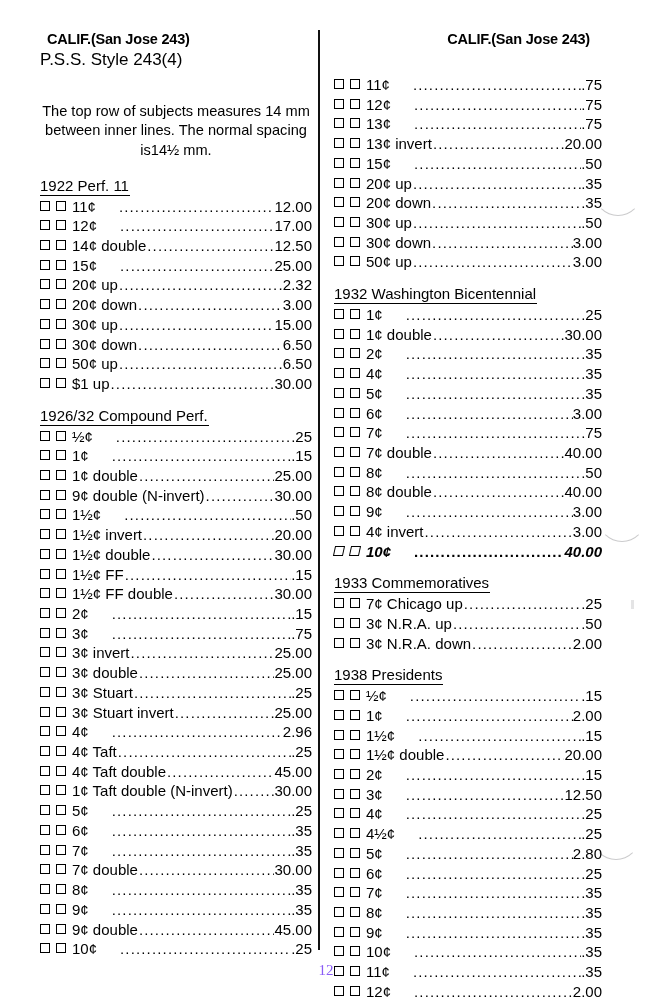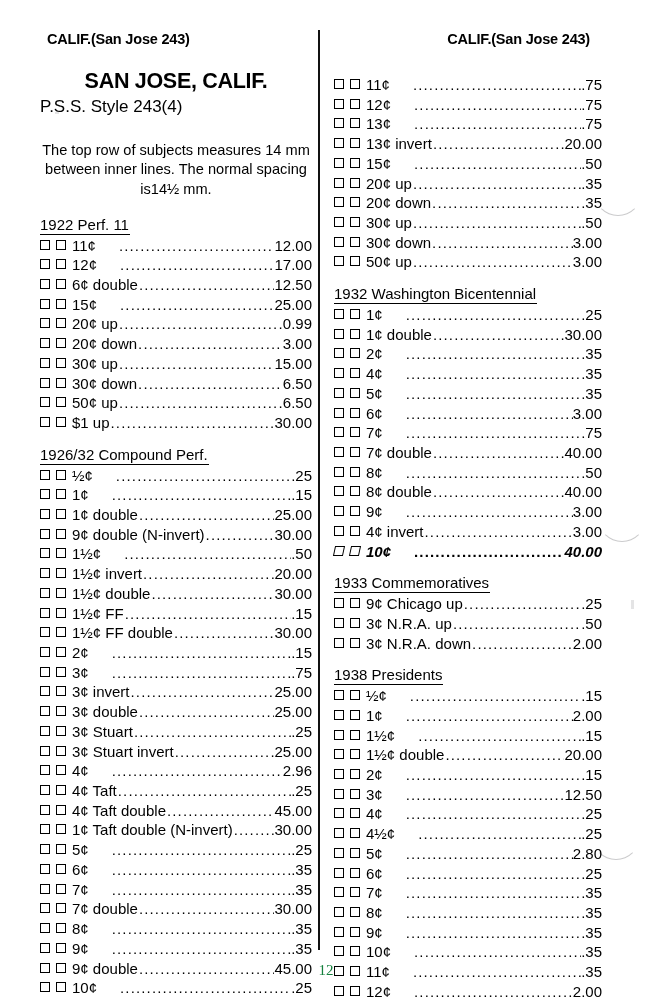--- a/index.html
+++ b/index.html
@@ -42,21 +42,21 @@
   .runhead-left{margin-top:31px;margin-left:7px;}
   .runhead-right{margin-top:31px;text-align:right;padding-right:12px;}
 
   .title{
     text-align:center;font-weight:bold;font-size:21.5px;
     margin-top:22px;letter-spacing:-.3px;
   }
   .subtitle{text-align:left;font-size:17px;margin-top:3px;}
 
   .note{
-    text-align:center;font-size:14.6px;margin-top:24px;line-height:1.32;
+    text-align:center;font-size:14.6px;margin-top:32px;line-height:1.32;
   }
 
   .section{margin-top:13px;}
   .section-first{margin-top:17px;}
   .section-head{
     font-size:15px;
     display:inline-block;
     border-bottom:1.6px solid #000;
     line-height:1.12;
     margin-bottom:1px;
@@ -95,39 +95,38 @@
   
   .row.em{font-weight:bold;font-style:italic;}
   .row.em .box{transform:skewX(-12deg);}
   .row.em .leader::after{font-style:normal;font-weight:bold;}
 
   .spacer{height:11px;}
 
   .pagenum{
     position:absolute;left:4px;right:0;top:962px;
     text-align:center;font-family:"Liberation Serif", serif;
-    font-size:15px;color:#15803d;
+    font-size:15px;color:#8b5cf6;
   }
 </style>
 </head>
 <body>
 
 <div class="page">
 
   <div class="artifact ring" style="left:594px;top:168px;"></div>
   <div class="artifact ring" style="left:598px;top:494px;"></div>
   <div class="artifact ring" style="left:592px;top:812px;"></div>
   <div class="artifact speck" style="left:631px;top:600px;width:3px;height:9px;"></div>
   <div class="artifact speck" style="left:55px;top:112px;width:4px;height:2px;"></div>
 
   <div class="divider"></div>
 
   <div class="col col-left">
     <div class="runhead runhead-left">CALIF.(San Jose 243)</div>
-    <div class="title">SAN JOSE, CALIF.</div>
     <div class="subtitle">P.S.S. Style 243(4)</div>
     <div class="note">The top row of subjects measures 14 mm between inner lines.  The normal spacing is14½ mm.</div>
     <div id="left-sections">
         <div class="section section-first"><div class="section-head">1922 Perf. 11</div><div class="rows">
             <div class="row">
               <span class="boxes">
                 <span class="box"></span>
                 <span class="box"></span>
               </span>
               <span class="label">11¢</span>
@@ -143,42 +142,42 @@
               <span class="label">12¢</span>
               <span class="gap" style="width: 22px;"></span>
               <span class="leader"></span>
               <span class="price">17.00</span>
             </div>
             <div class="row">
               <span class="boxes">
                 <span class="box"></span>
                 <span class="box"></span>
               </span>
-              <span class="label">6¢ double</span>
+              <span class="label">14¢ double</span>
               <span class="leader"></span>
               <span class="price">12.50</span>
             </div>
             <div class="row">
               <span class="boxes">
                 <span class="box"></span>
                 <span class="box"></span>
               </span>
               <span class="label">15¢</span>
               <span class="gap" style="width: 22px;"></span>
               <span class="leader"></span>
               <span class="price">25.00</span>
             </div>
             <div class="row">
               <span class="boxes">
                 <span class="box"></span>
                 <span class="box"></span>
               </span>
               <span class="label">20¢ up</span>
               <span class="leader"></span>
-              <span class="price">0.99</span>
+              <span class="price">2.32</span>
             </div>
             <div class="row">
               <span class="boxes">
                 <span class="box"></span>
                 <span class="box"></span>
               </span>
               <span class="label">20¢ down</span>
               <span class="leader"></span>
               <span class="price">3.00</span>
             </div>
@@ -708,21 +707,21 @@
               <span class="leader"></span>
               <span class="price">40.00</span>
             </div>
           </div></div>
         <div class="section"><div class="section-head">1933 Commemoratives</div><div class="rows">
             <div class="row">
               <span class="boxes">
                 <span class="box"></span>
                 <span class="box"></span>
               </span>
-              <span class="label">9¢ Chicago up</span>
+              <span class="label">7¢ Chicago up</span>
               <span class="leader"></span>
               <span class="price">.25</span>
             </div>
             <div class="row">
               <span class="boxes">
                 <span class="box"></span>
                 <span class="box"></span>
               </span>
               <span class="label">3¢ N.R.A. up</span>
               <span class="leader"></span>

